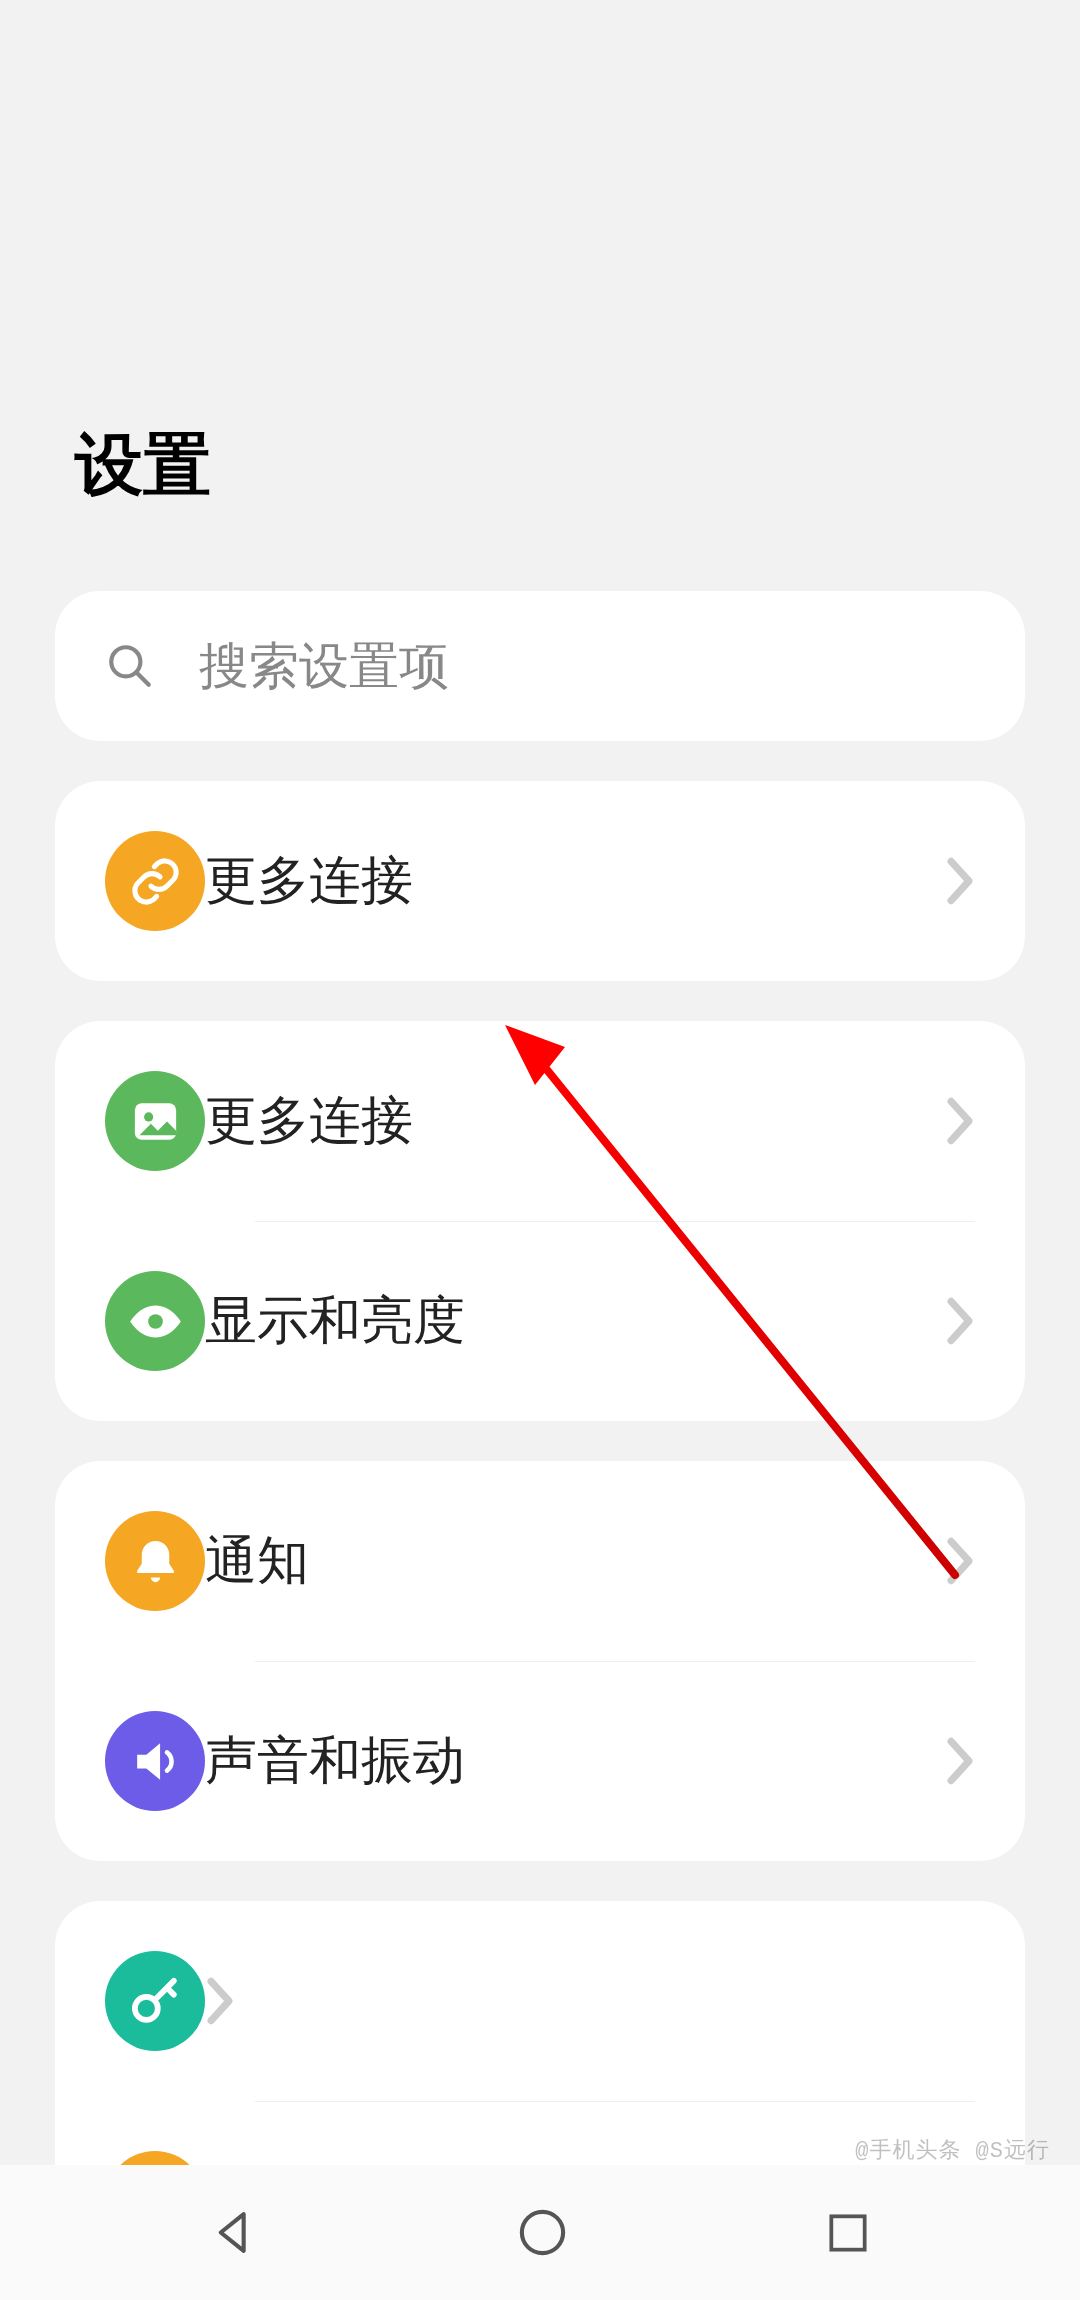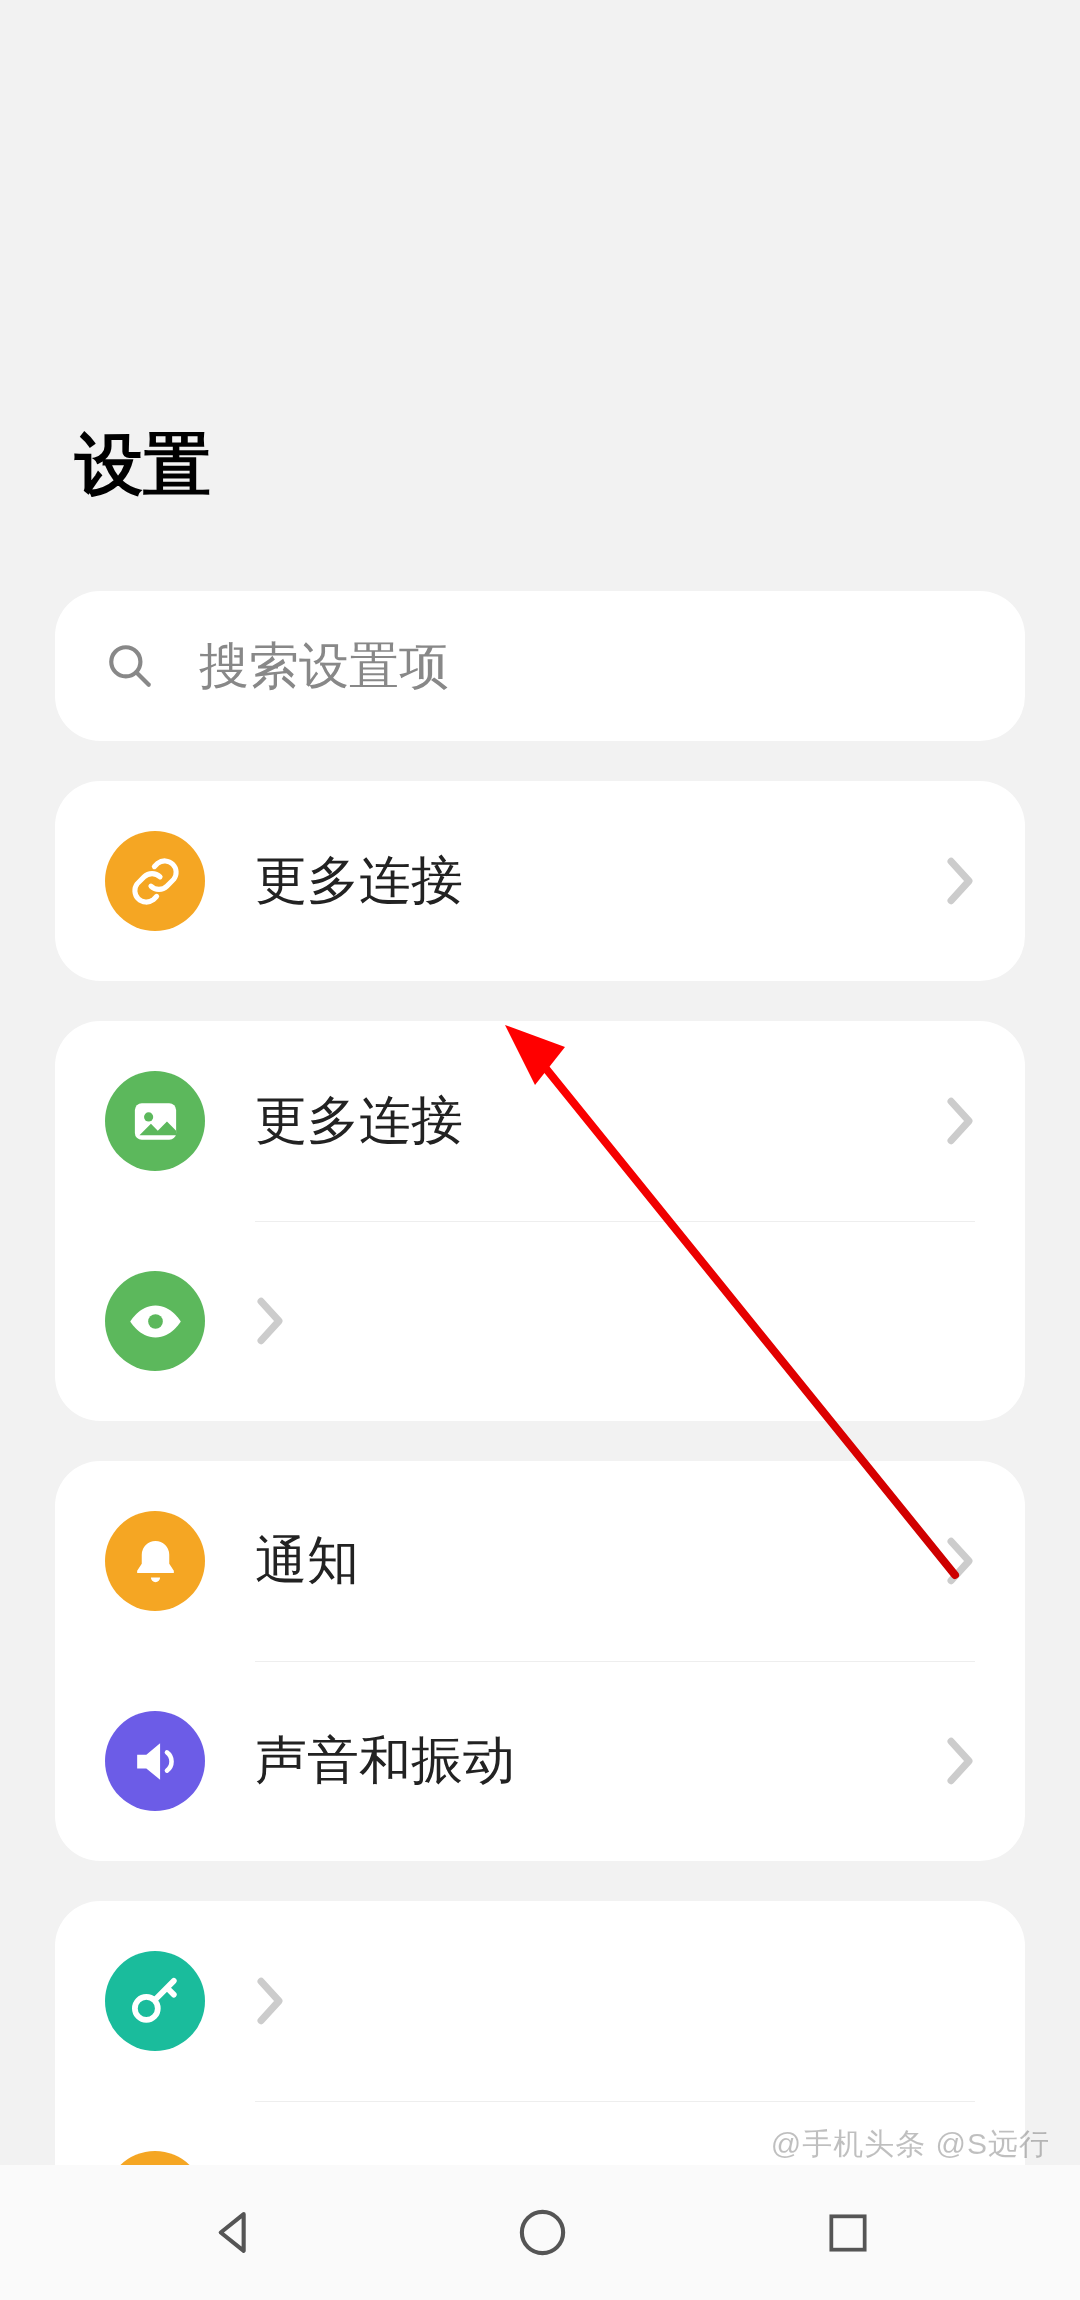--- a/index.html
+++ b/index.html
@@ -33,21 +33,20 @@
       margin: 0 55px 40px 55px;
       background: #fff;
       border-radius: 45px;
       overflow: hidden;
     }
     .row {
       display: flex;
       align-items: center;
       height: 200px;
       padding: 0 50px;
-      gap: 50px;
       position: relative;
     }
     .row + .row::before {
       content: "";
       position: absolute;
       left: 200px; right: 50px; top: 0;
       height: 1px;
       background: #eee;
     }
     .icon-badge {
@@ -77,23 +76,24 @@
       display: flex;
       align-items: center;
       justify-content: space-around;
       padding: 0 80px;
     }
     .navbar svg { display: block; }
     .watermark {
       position: absolute;
       right: 30px;
       bottom: 135px;
-      font-size: 30px;
+      font-size: 22px;
       color: rgba(0,0,0,0.25);
       letter-spacing: 1px;
+      font-family: Liberation Mono, monospace;
     }
   </style>
 </head>
 <body>
 
 <h1 class="page-title">设置</h1>
 
 <div class="search-box">
   <span class="icon">
     <svg viewBox="0 0 24 24">
@@ -136,20 +136,21 @@
         </svg>
       </span>
   </div>
   <div class="row">
     <span class="icon-badge bg-green">
       <svg viewBox="0 0 24 24">
           <path d="M1 12s4-7 11-7 11 7 11 7-4 7-11 7S1 12 1 12z" fill="#fff"></path>
           <circle cx="12" cy="12" r="3.2" fill="#5cb85c"></circle>
         </svg>
     </span>
+    <span class="row-label">显示和亮度</span>
     <span class="chevron">
         <svg viewBox="0 0 16 28">
           <path d="M3 3l10 11L3 25"></path>
         </svg>
       </span>
   </div>
 </div>
 
 <div class="group">
   <div class="row">

